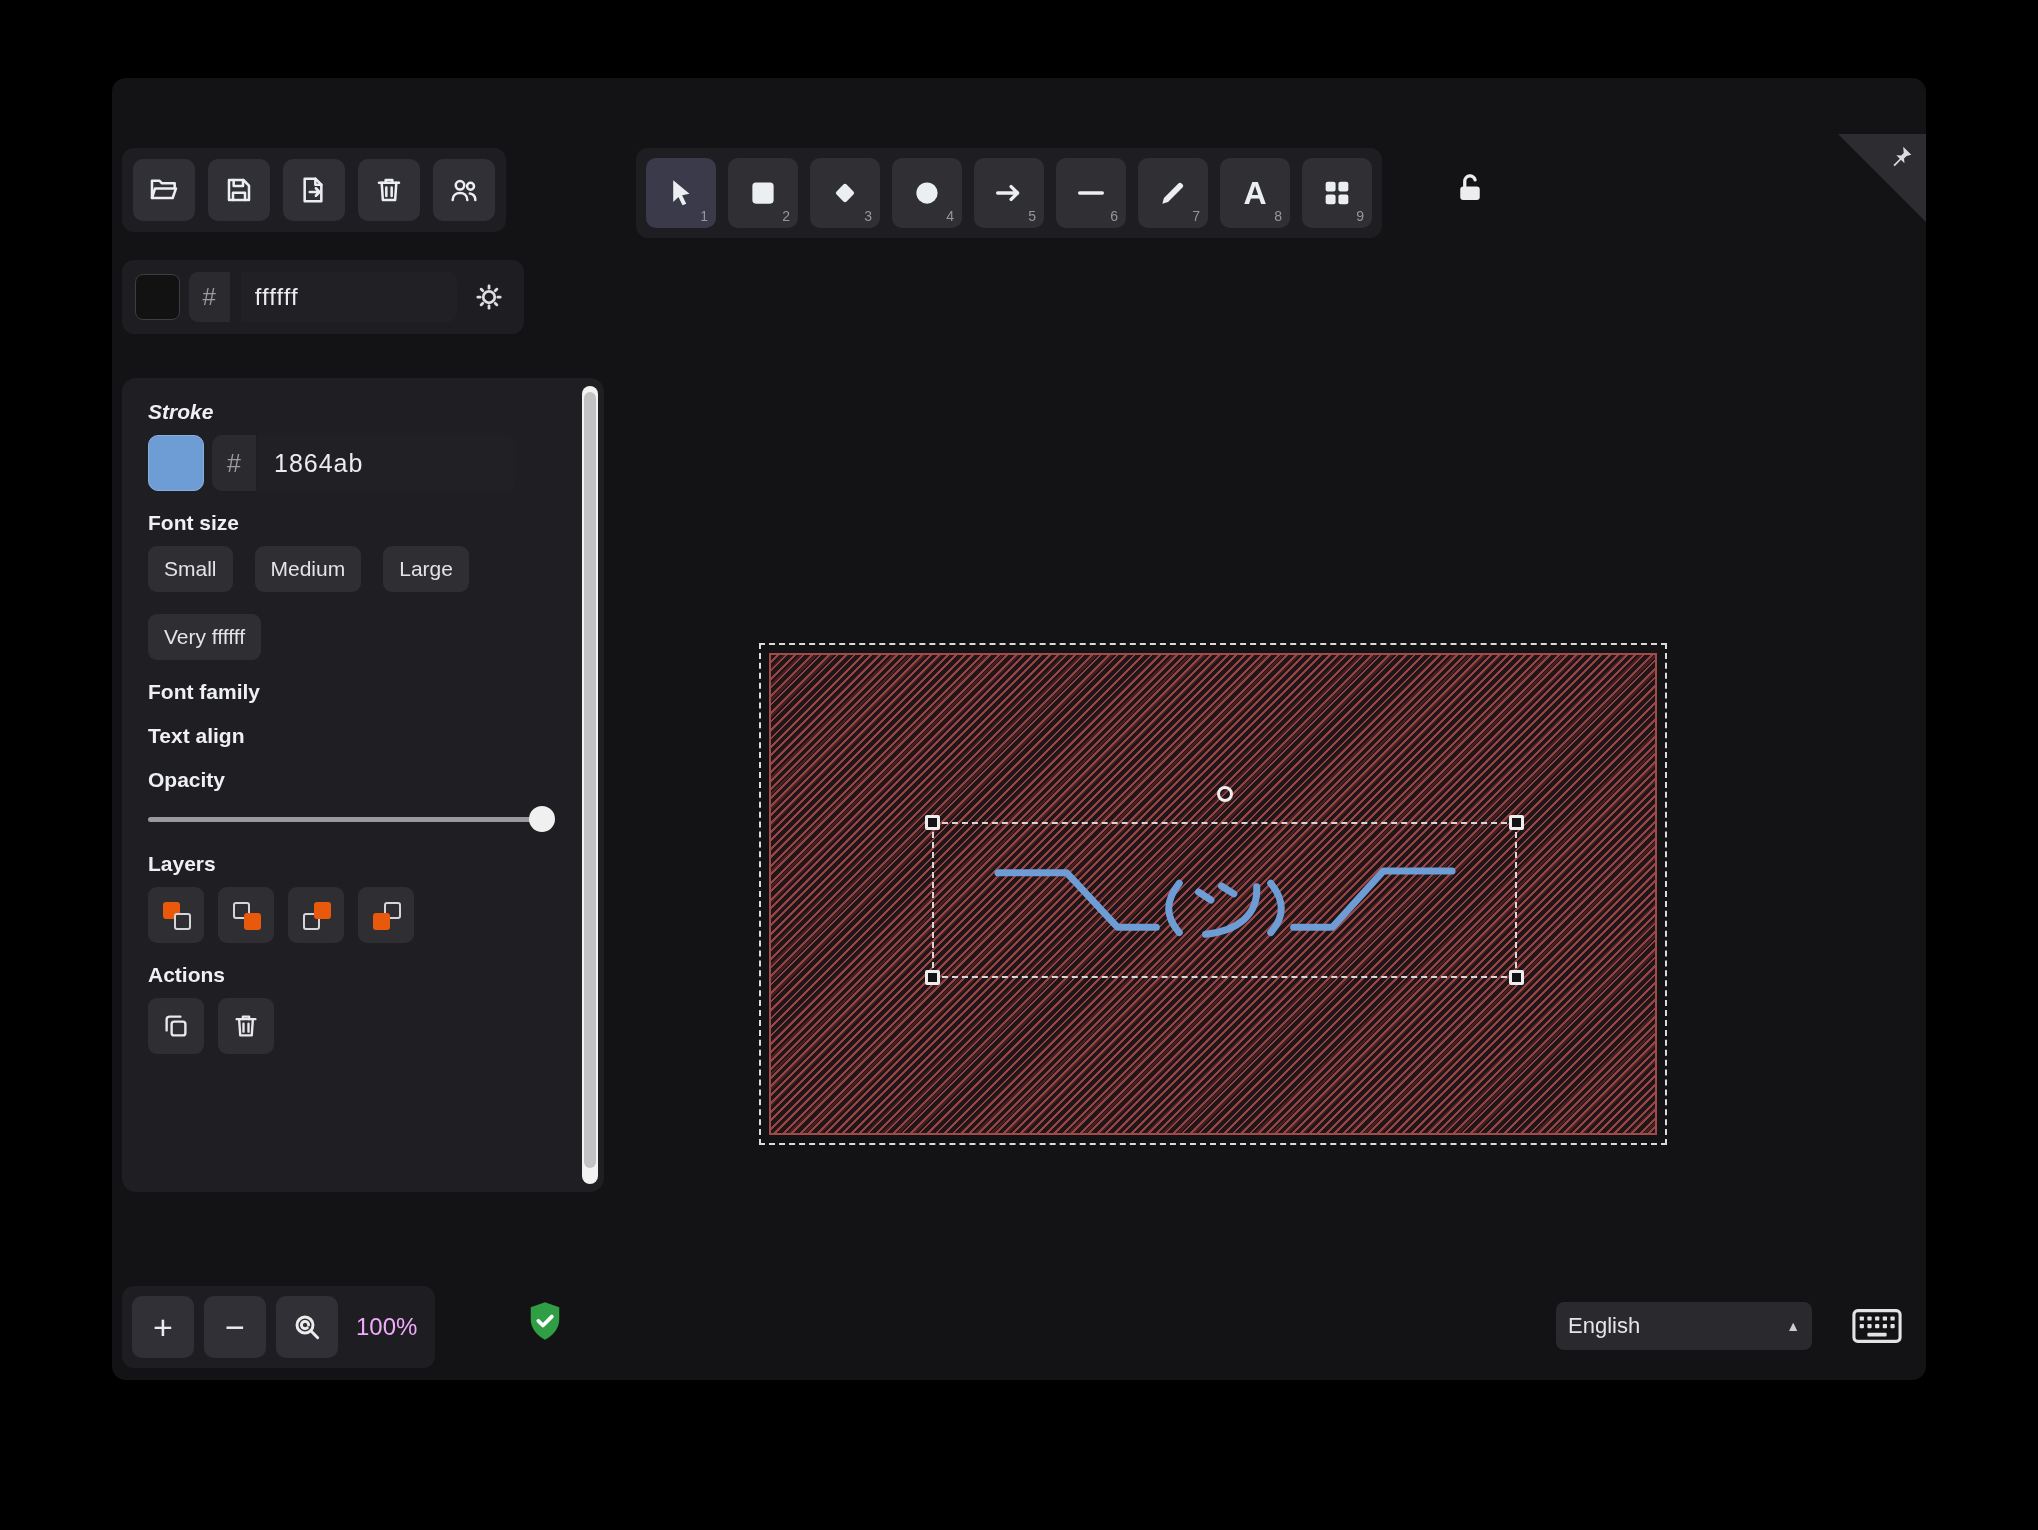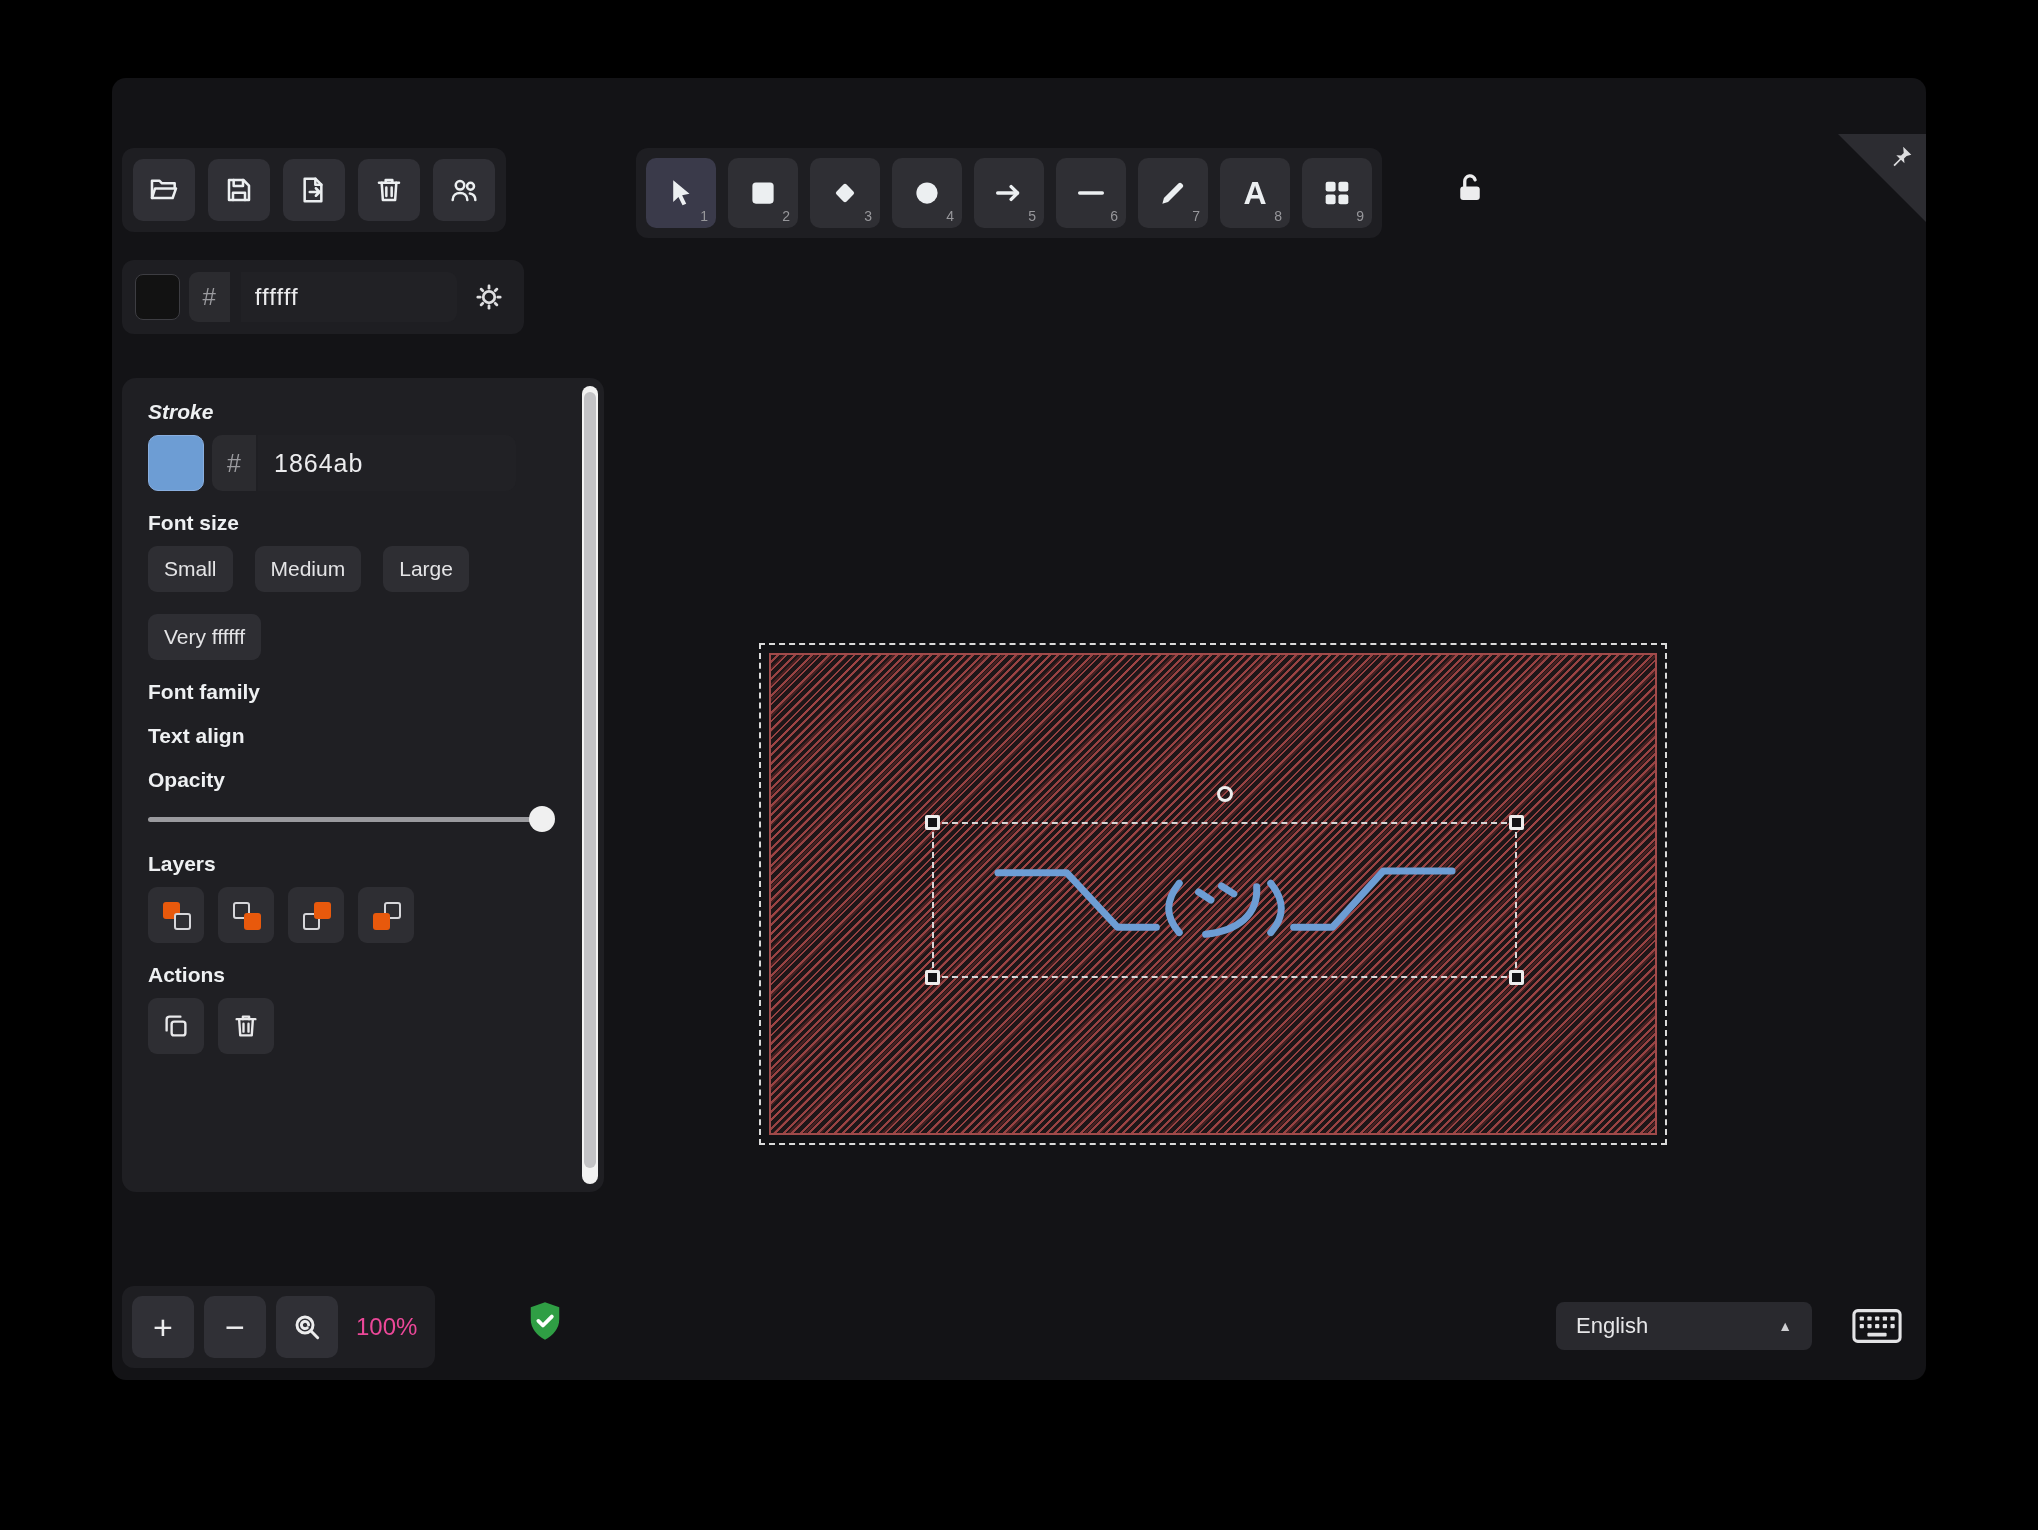--- a/index.html
+++ b/index.html
@@ -90,25 +90,25 @@
   .sel-inner { position:absolute; left:820px; top:744px; width:585px; height:156px; border:2px dashed #d8d8d8;
                display:flex; align-items:center; justify-content:center; }
   .handle { position:absolute; width:15px; height:15px; background:#131316; border:3px solid #ededed; border-radius:2px; }
   .h-nw { left:-9px; top:-9px; } .h-ne { right:-9px; top:-9px; } .h-sw { left:-9px; bottom:-9px; } .h-se { right:-9px; bottom:-9px; }
   .rot { position:absolute; left:50%; top:-38px; margin-left:-8px; width:16px; height:16px;
          border-radius:50%; border:3px solid #ededed; background:transparent; }
 
   
   .zoomisland { left:10px; top:1208px; padding:10px 18px 10px 10px; gap:10px; }
   .zoomisland .glyph { font-size:34px; color:#ececee; line-height:1; }
-  .zoom-label { font-size:24px; color:#ec4899; margin-left:8px; }
+  .zoom-label { font-size:24px; color:#f0abfc; margin-left:8px; }
   .shield { position:absolute; left:414px; top:1222px; }
   .langsel { position:absolute; left:1444px; top:1224px; width:256px; height:48px; background:#29292e;
              border-radius:8px; display:flex; align-items:center; justify-content:space-between;
-             padding:0 20px; font-size:22px; color:#e6e6e8; }
+             padding:0 12px; font-size:22px; color:#e6e6e8; }
   .langsel .arrow { font-size:14px; color:#cfcfd2; }
   .kbd { position:absolute; left:1740px; top:1230px; }
 
   svg { display:block; }
 </style>
 </head>
 <body>
 
 <div class="window">
 

